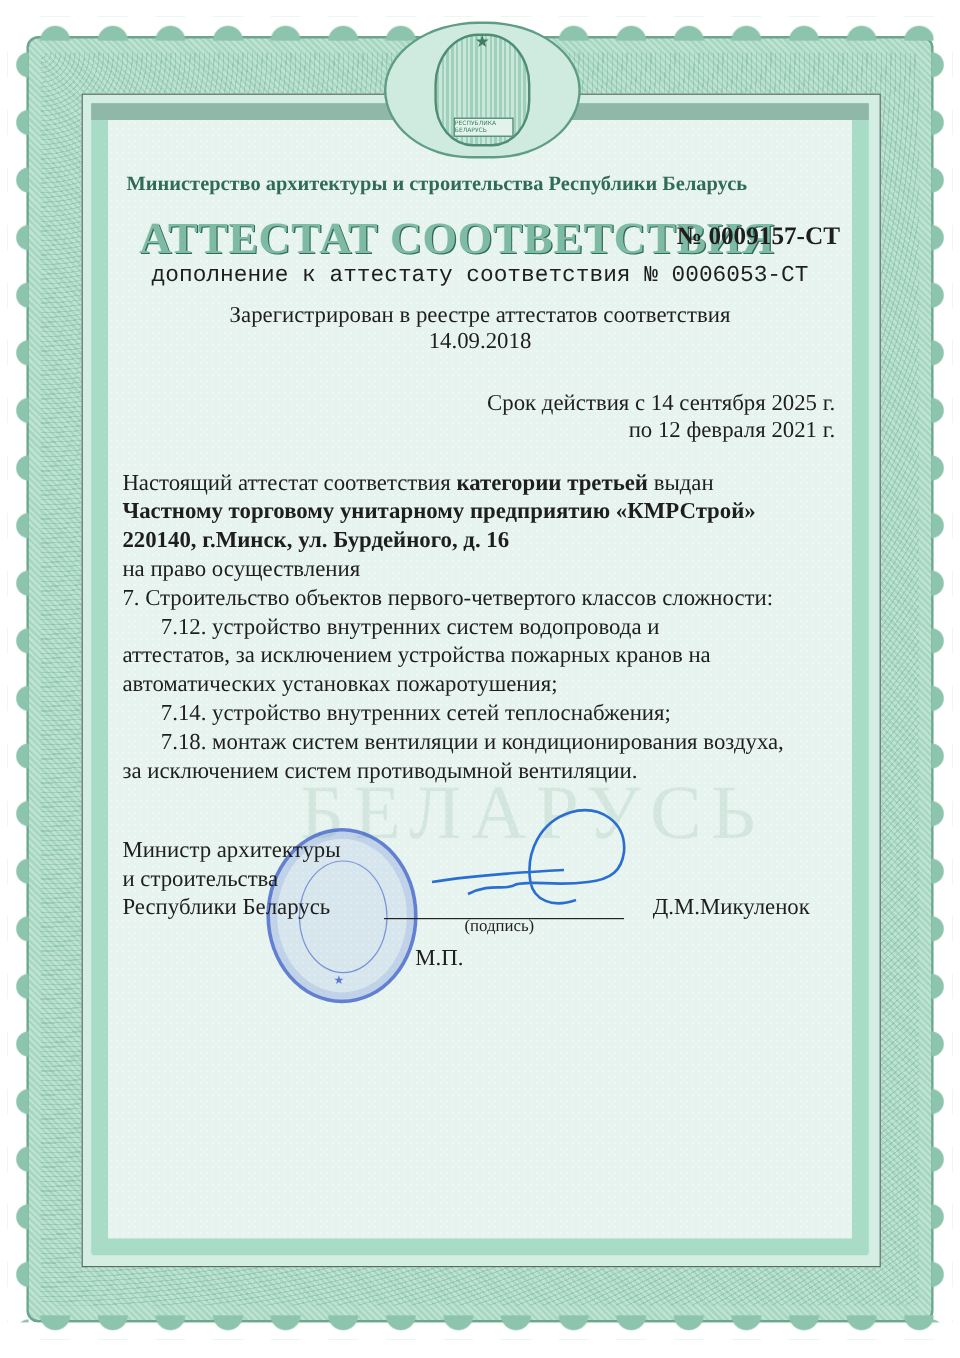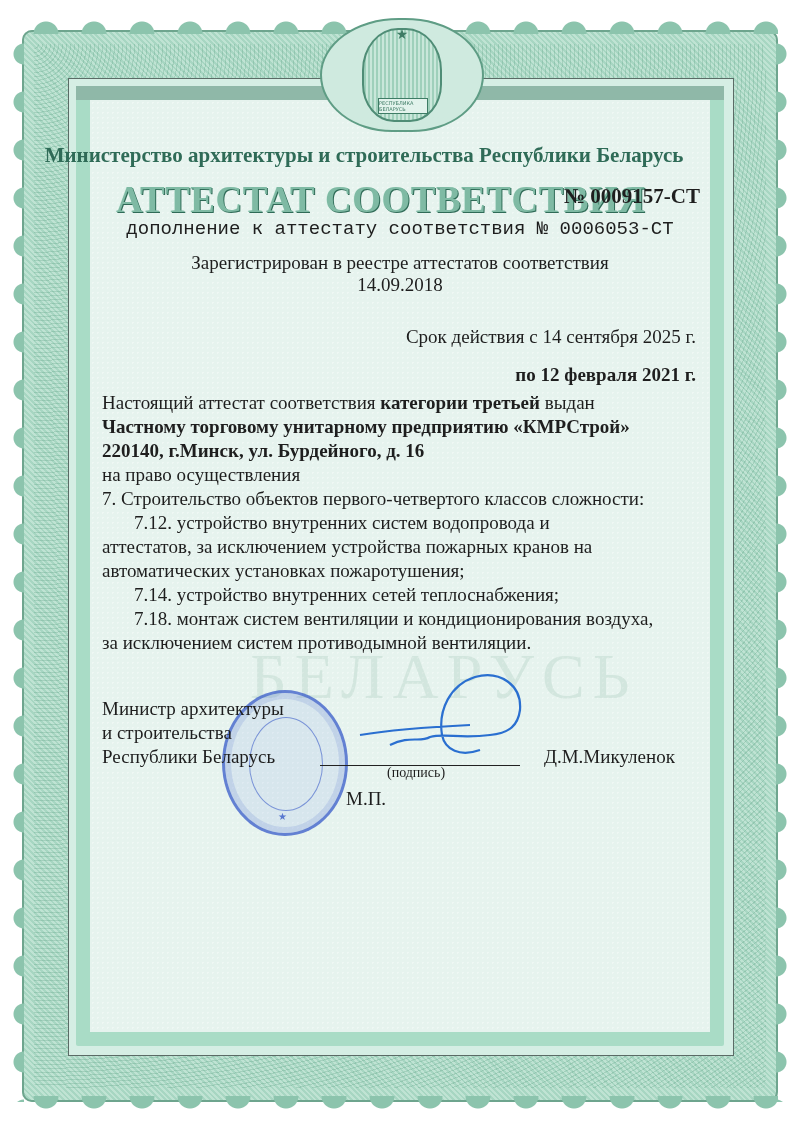--- a/index.html
+++ b/index.html
@@ -68,21 +68,21 @@
       background: #e2f3ec; border: 1px solid #3e7c65; font-size: 5px; color: #3e7c65;
       display: flex; align-items: center; justify-content: center; font-family: "DejaVu Sans", sans-serif;
     }
     .watermark-country {
       position: absolute; left: 250px; top: 640px; font-size: 64px; letter-spacing: 8px;
       color: rgba(120,170,150,0.18); font-family: Liberation Serif, serif;
     }
     .text { position: absolute; color: #1e1e1e; font-size: 19px; line-height: 26px; white-space: nowrap; }
     .ministry {
       position: absolute; left: 0; width: 728px; top: 143px; text-align: center;
-      font-size: 21px; font-weight: bold; color: #2f6b57;
+      font-size: 17px; font-weight: bold; color: #2f6b57;
     }
     .cert-title {
       position: absolute; left: 116px; top: 178px; font-size: 37px; font-weight: bold;
       color: #7fbaa4; letter-spacing: 0.5px;
       text-shadow: 1px 1px 0 #2f6b57, -0.5px -0.5px 0 #d6efe5;
       font-family: "Liberation Serif", serif;
     }
     .cert-number { position: absolute; left: 564px; top: 184px; font-size: 21px; font-weight: bold; color: #1e1e1e; }
     .center { left: 0; width: 800px; text-align: center; }
     .right { right: 104px; text-align: right; }
@@ -128,21 +128,21 @@
 <div class="watermark-country">БЕЛАРУСЬ</div>
 
 <div class="ministry">Министерство архитектуры и строительства Республики Беларусь</div>
 <div class="cert-title">АТТЕСТАТ СООТВЕТСТВИЯ</div>
 <div class="cert-number">№ 0009157-СТ</div>
 <div class="text center" style="top:216px;font-family:Liberation Mono, monospace;">дополнение к аттестату соответствия № 0006053-СТ</div>
 <div class="text center" style="top:250px;">Зарегистрирован в реестре аттестатов соответствия</div>
 <div class="text center" style="top:272px;">14.09.2018</div>
 
 <div class="text right" style="top:324px;">Срок действия с 14 сентября 2025 г.</div>
-<div class="text right" style="top:362px;font-weight:bold;">по 12 февраля 2021 г.</div>
+<div class="text right" style="top:346px;">по 12 февраля 2021 г.</div>
 
 <div class="text" style="left:102px; top:390px;">
   <span>Настоящий аттестат соответствия </span><span class="bold">категории третьей</span><span> выдан</span>
 </div>
 <div class="text bold" style="left:102px; top:414px;">Частному торговому унитарному предприятию «КМРСтрой»</div>
 <div class="text bold" style="left:102px; top:438px;">220140, г.Минск, ул. Бурдейного, д. 16</div>
 <div class="text" style="left:102px; top:462px;">на право осуществления</div>
 <div class="text" style="left:102px; top:486px;">7. Строительство объектов первого-четвертого классов сложности:</div>
 <div class="text" style="left:134px; top:510px;">7.12. устройство внутренних систем водопровода и</div>
 <div class="text" style="left:102px; top:534px;">аттестатов, за исключением устройства пожарных кранов на</div>

